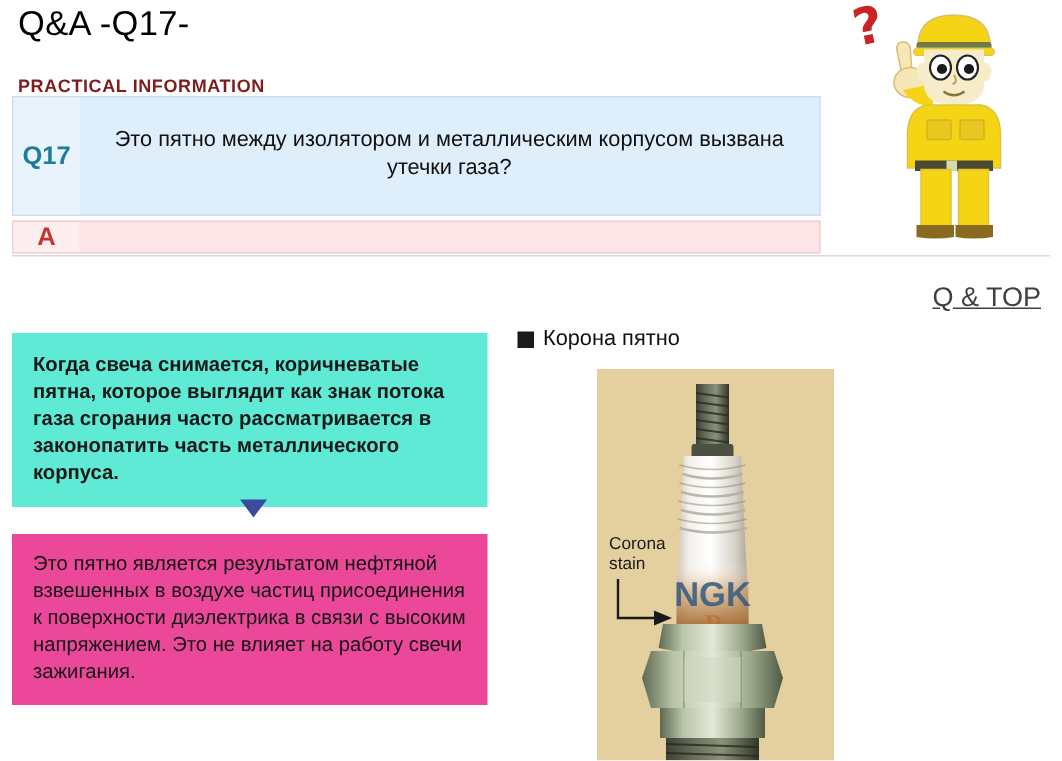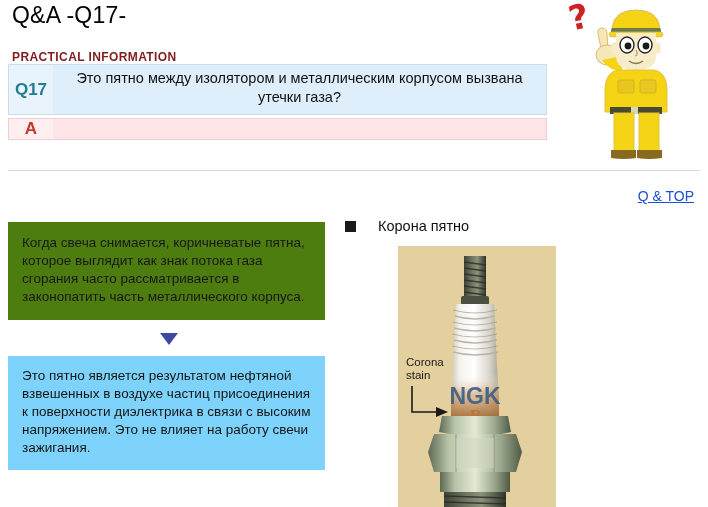--- a/index.html
+++ b/index.html
@@ -85,60 +85,62 @@
   .qa-badge.q {
     color: #1f7e97;
     background: #e8f3fb;
   }
   .qa-badge.a {
     color: #c0392b;
     background: #fdeef0;
   }
   .qa-text {
     flex: 1 1 auto;
-    padding: 4px 6px 7px 6px;
+    padding: 4px 6px 21px 6px;
     font-size: 14.5px;
     line-height: 19px;
     color: #111111;
+    margin-top: 15px;
   }
 
   
   .divider {
     position: absolute;
     left: 8px;
     top: 170px;
     width: 692px;
     height: 1px;
     background: #d9d9d9;
   }
 
   
   .qtop-link {
     position: absolute;
     right: 14px;
     top: 188px;
-    font-size: 14px;
-    color: #1d4ed8;
+    font-size: 18px;
+    color: #404040;
     text-decoration: underline;
     white-space: nowrap;
     cursor: pointer;
   }
 
   
   .green-box {
     position: absolute;
     left: 8px;
     top: 222px;
     width: 317px;
     box-sizing: border-box;
-    background: #4d7c0f;
+    background: #5eead4;
     padding: 12px 14px 14px 14px;
     font-size: 13.5px;
     line-height: 18px;
     color: #181818;
+    font-weight: bold;
   }
 
   
   .arrow-down {
     position: absolute;
     left: 160px;
     top: 333px;
     width: 0;
     height: 0;
     border-left: 9px solid transparent;
@@ -146,35 +148,35 @@
     border-top: 12px solid #3b4a9e;
   }
 
   
   .orange-box {
     position: absolute;
     left: 8px;
     top: 356px;
     width: 317px;
     box-sizing: border-box;
-    background: #7dd3fc;
+    background: #ec4899;
     padding: 11px 14px 13px 14px;
     font-size: 13.5px;
     line-height: 18px;
     color: #151515;
   }
 
   
   .figure-heading {
     position: absolute;
     left: 345px;
     top: 218px;
     display: flex;
     align-items: center;
-    gap: 22px;
+    gap: 6px;
     font-size: 14.5px;
     color: #111111;
     white-space: nowrap;
   }
   .bullet-square {
     width: 11px;
     height: 11px;
     background: #1a1a1a;
     display: inline-block;
   }

